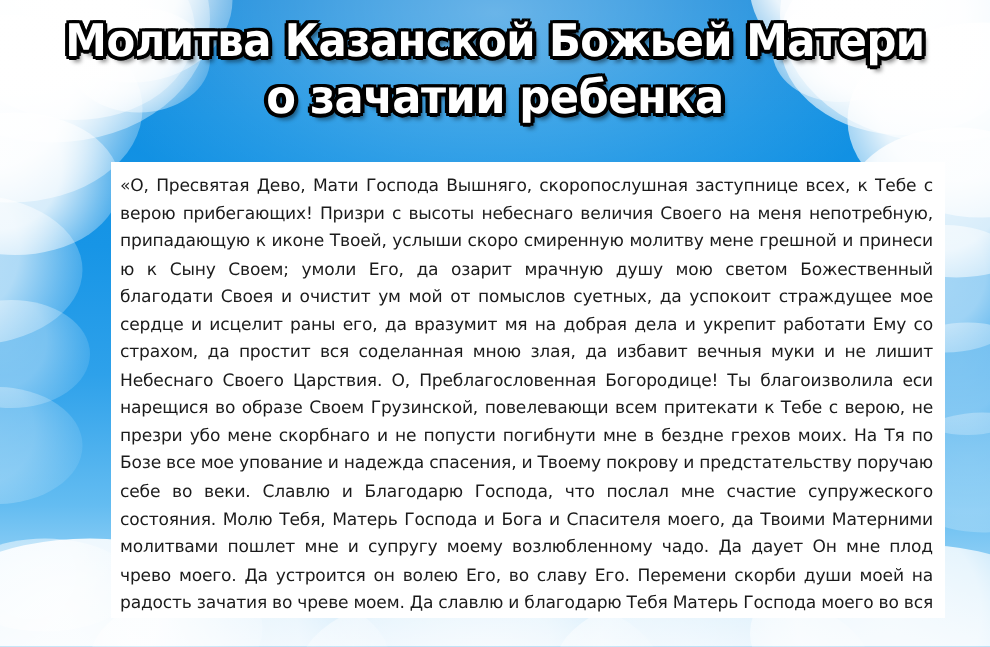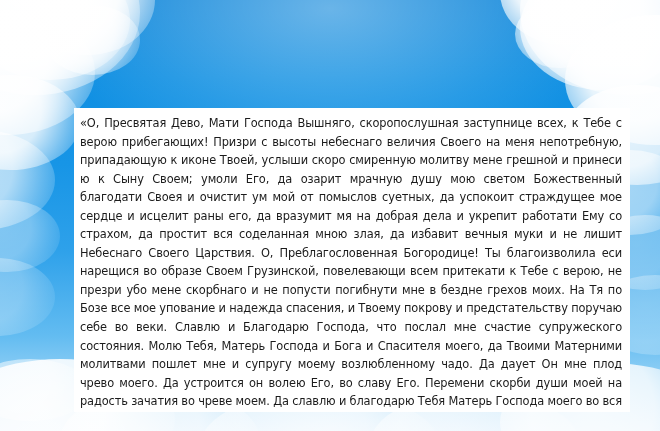--- a/index.html
+++ b/index.html
@@ -172,18 +172,22 @@
   <div class="cloud c-mr1"></div>
   <div class="cloud c-mr2"></div>
 
   <div class="cloud c-b1"></div>
   <div class="cloud c-b2"></div>
   <div class="cloud c-b3"></div>
   <div class="cloud c-b4"></div>
   <div class="cloud c-b5"></div>
   <div class="cloud c-b6"></div>
 
+  <div class="title-block">
+    <span class="title-line first">Молитва Казанской Божьей Матери</span>
+    <span class="title-line second">о зачатии ребенка</span>
+  </div>
 
   <div class="text-panel">
     <p class="prayer-text">«О, Пресвятая Дево, Мати Господа Вышняго, скоропослушная заступнице всех, к Тебе с верою прибегающих! Призри с высоты небеснаго величия Своего на меня непотребную, припадающую к иконе Твоей, услыши скоро смиренную молитву мене грешной и принеси ю к Сыну Своем; умоли Его, да озарит мрачную душу мою светом Божественный благодати Своея и очистит ум мой от помыслов суетных, да успокоит страждущее мое сердце и исцелит раны его, да вразумит мя на добрая дела и укрепит работати Ему со страхом, да простит вся соделанная мною злая, да избавит вечныя муки и не лишит Небеснаго Своего Царствия. О, Преблагословенная Богородице! Ты благоизволила еси нарещися во образе Своем Грузинской, повелевающи всем притекати к Тебе с верою, не презри убо мене скорбнаго и не попусти погибнути мне в бездне грехов моих. На Тя по Бозе все мое упование и надежда спасения, и Твоему покрову и предстательству поручаю себе во веки. Славлю и Благодарю Господа, что послал мне счастие супружеского состояния. Молю Тебя, Матерь Господа и Бога и Спасителя моего, да Твоими Матерними молитвами пошлет мне и супругу моему возлюбленному чадо. Да даует Он мне плод чрево моего. Да устроится он волею Его, во славу Его. Перемени скорби души моей на радость зачатия во чреве моем. Да славлю и благодарю Тебя Матерь Господа моего во вся дни жизни моей. Аминь».</p>
   </div>
 
 </div>
 
 </body></html>

